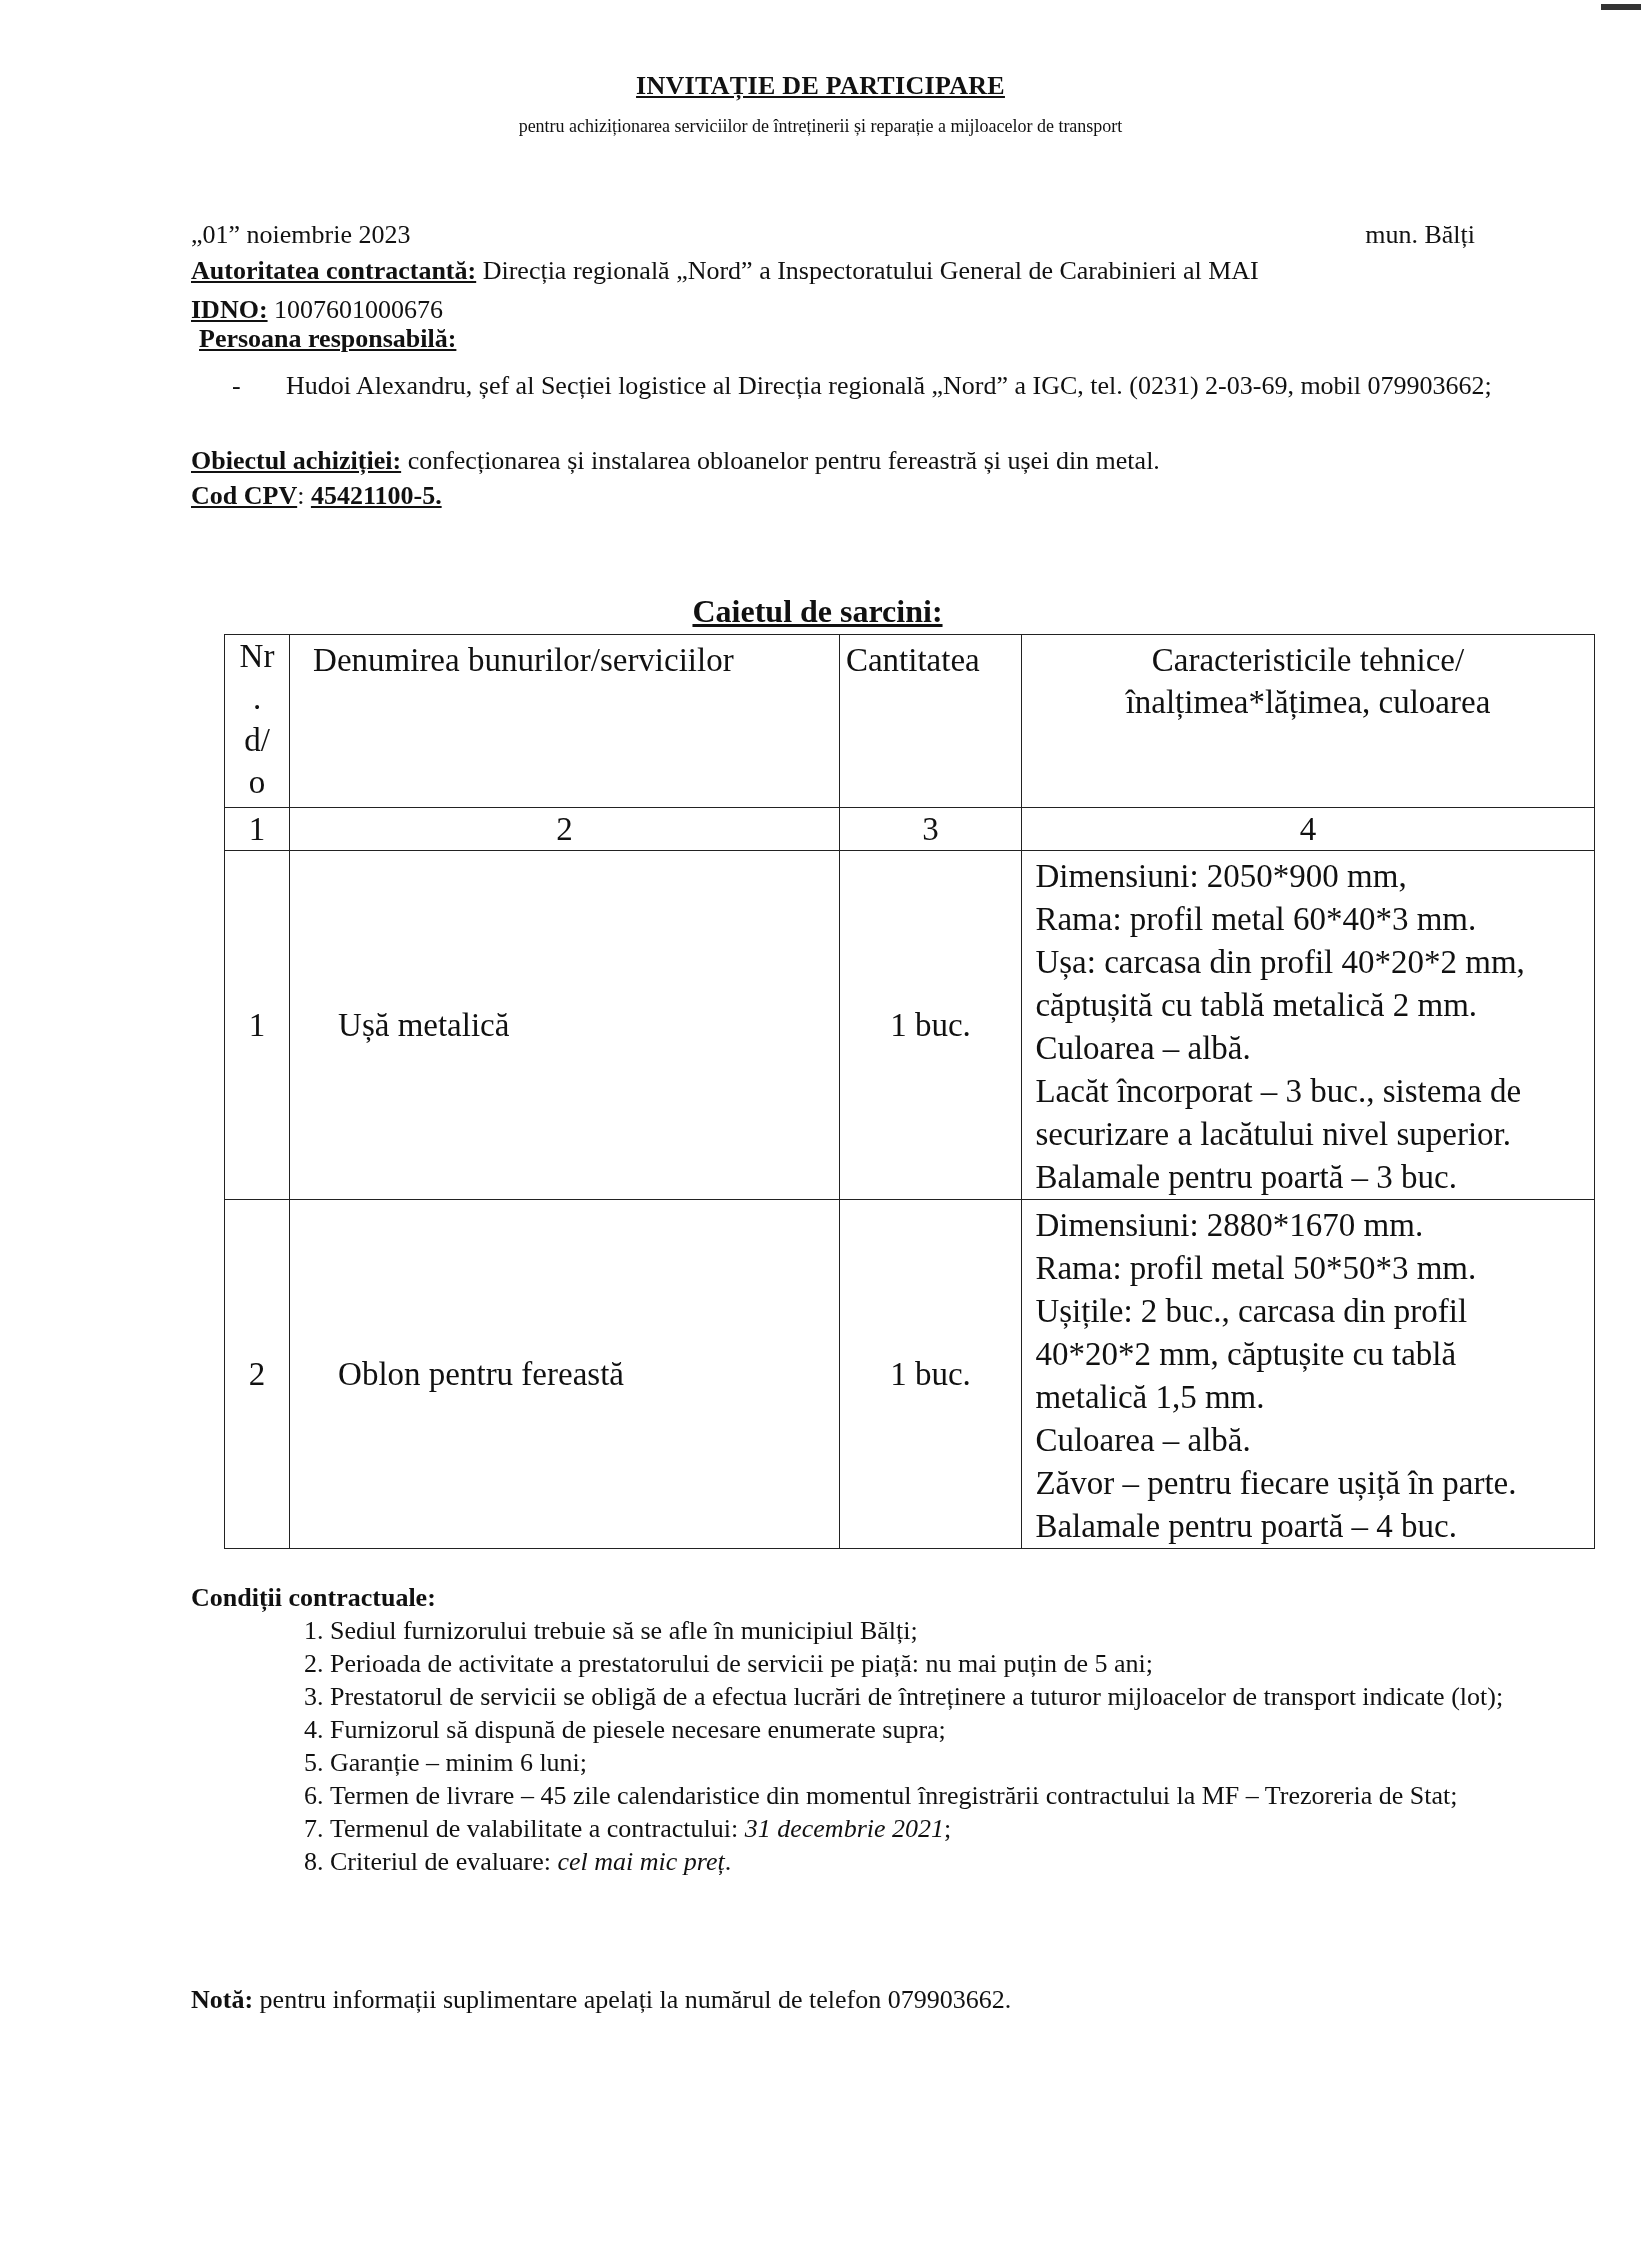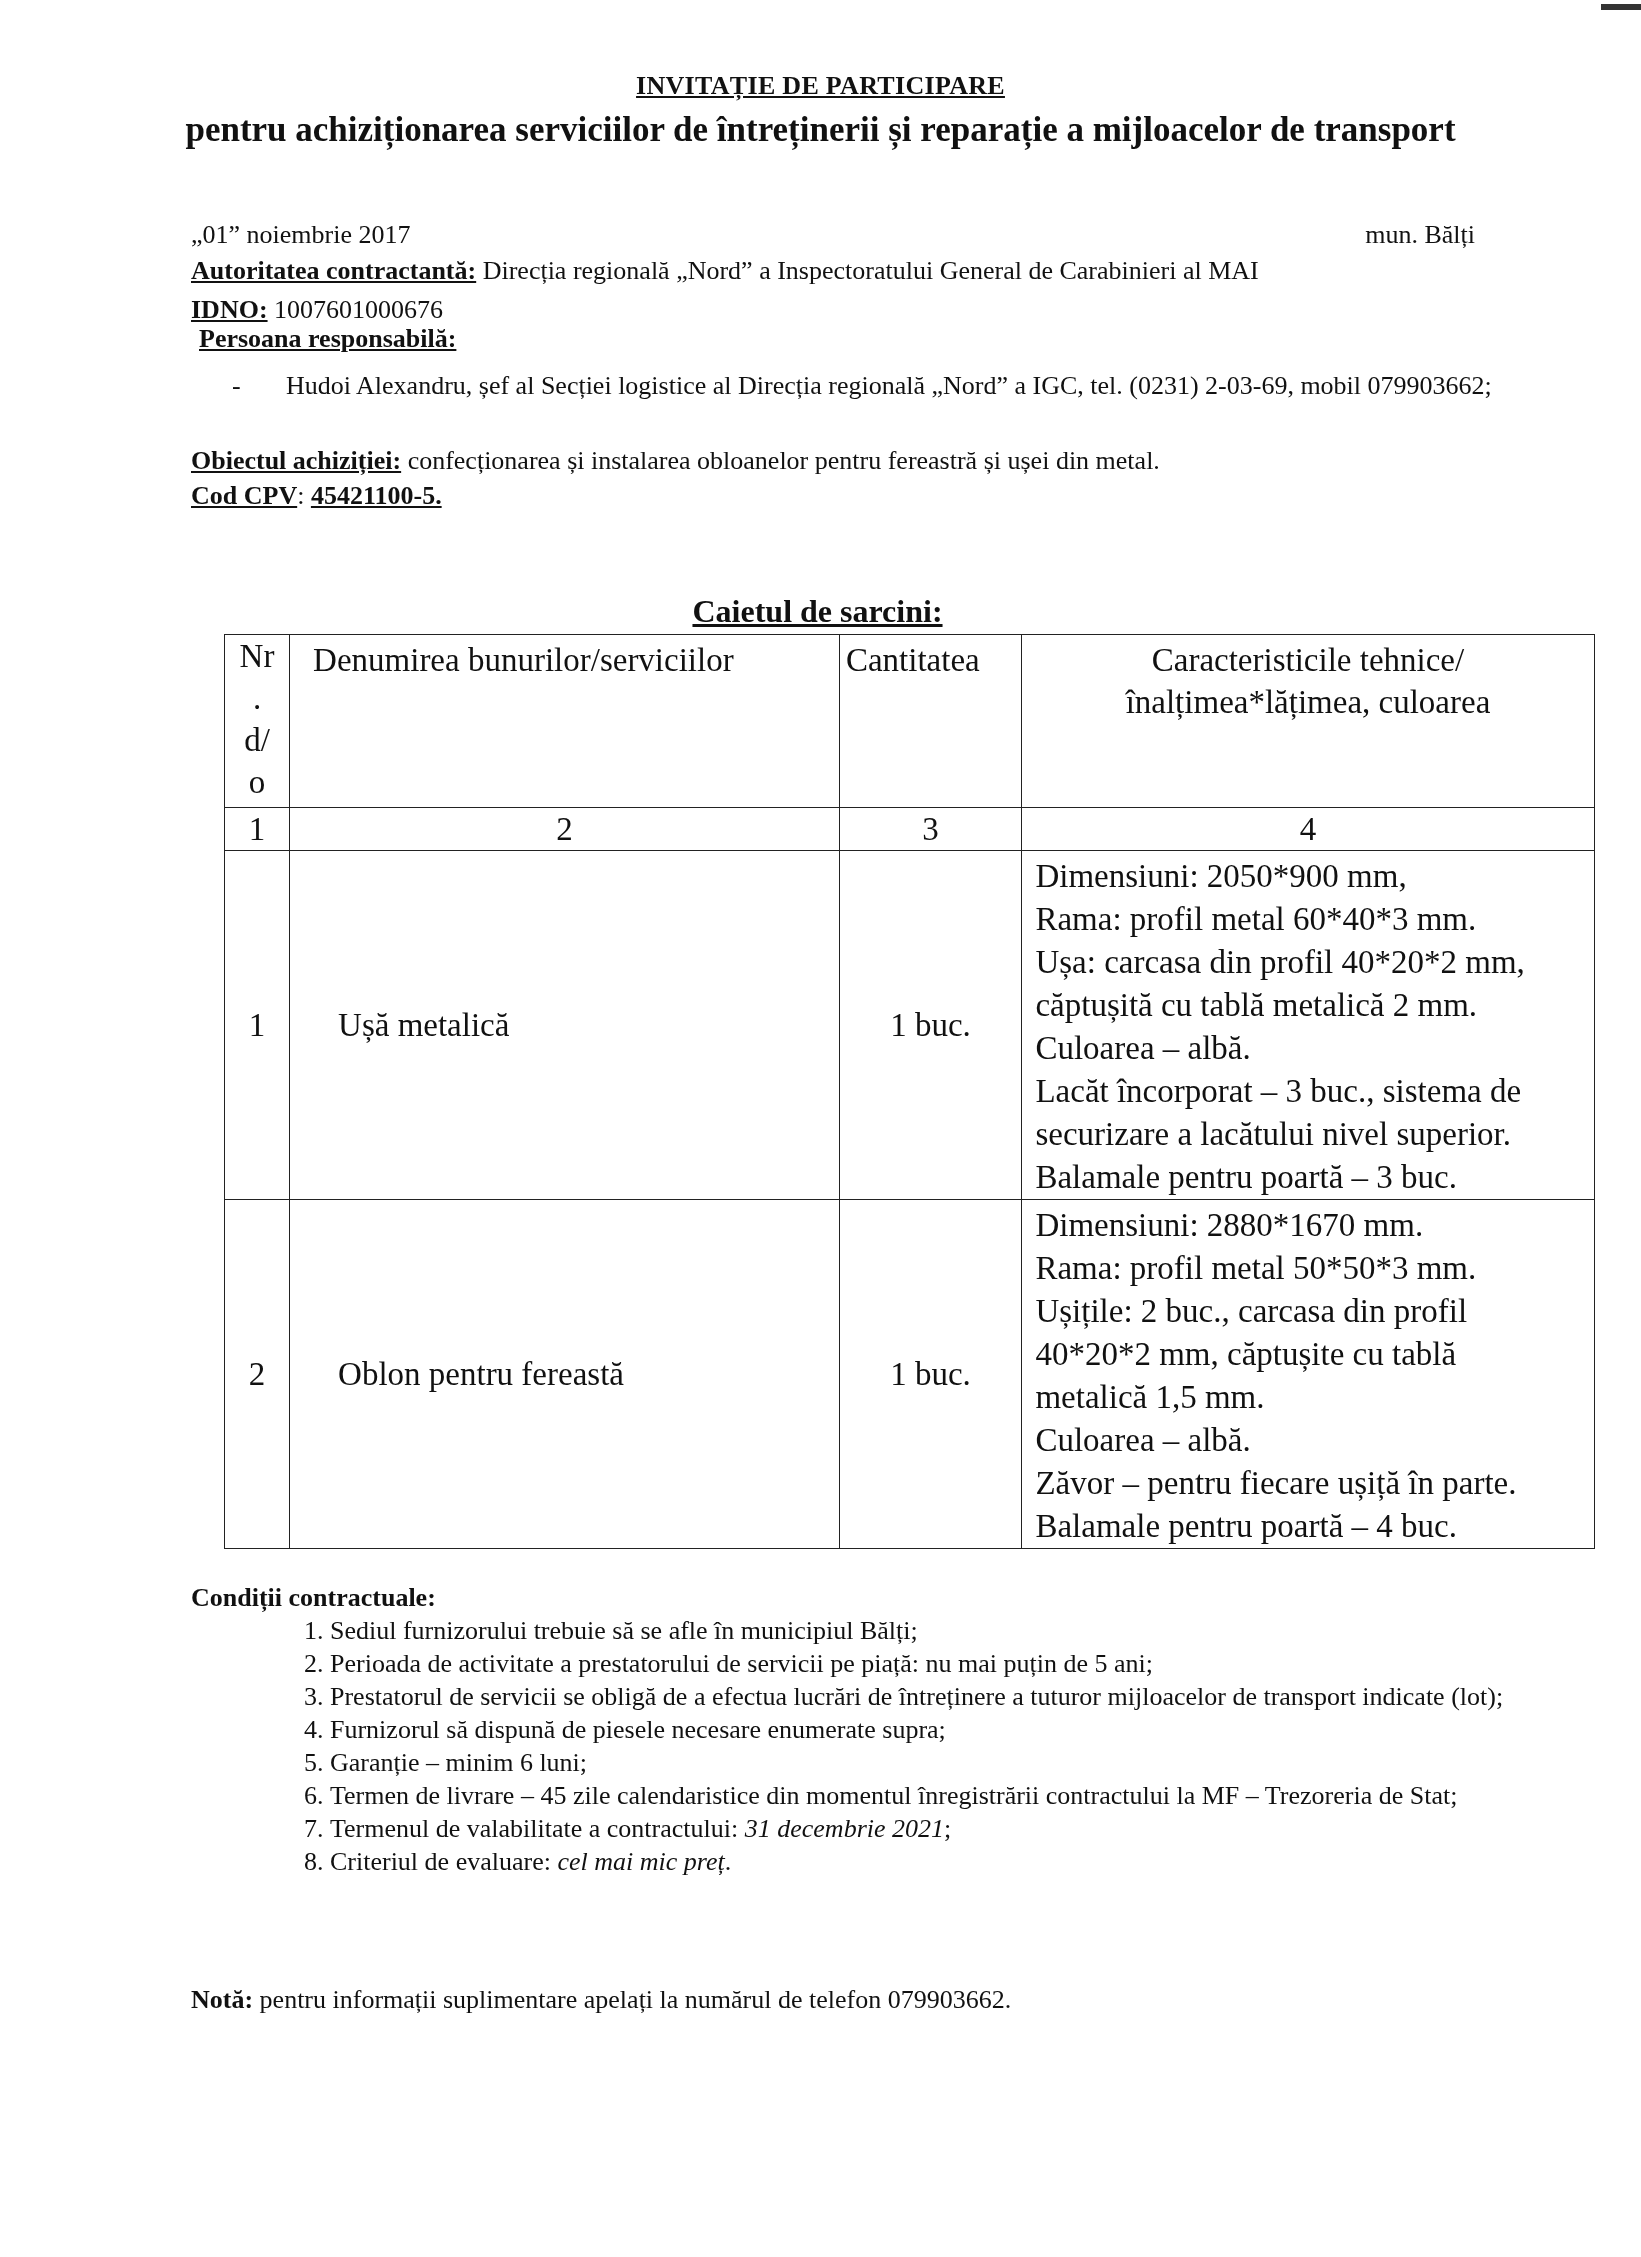--- a/index.html
+++ b/index.html
@@ -6,22 +6,22 @@
     body {
       width: 1641px; height: 2257px; background: #ffffff; position: relative; overflow: hidden;
       font-family: "Liberation Serif", "DejaVu Serif", serif; color: #111;
     }
     .scan-mark { position: absolute; top: 3.9px; left: 1601px; width: 41px; height: 5.8px; background: #333; }
     .title {
       position: absolute; top: 71px; left: 0; width: 1641px; text-align: center;
       font-size: 26px; font-weight: bold; text-decoration: underline; letter-spacing: 0.3px;
     }
     .subtitle {
-      position: absolute; top: 110px; left: 0; width: 1641px; text-align: center;
-      font-size: 35px; font-weight: bold;
+      position: absolute; top: 116px; left: 0; width: 1641px; text-align: center;
+      font-size: 18px; font-weight: normal;
     }
     .line { position: absolute; left: 191px; font-size: 26px; white-space: nowrap; line-height: 33px; }
     .lbl { font-weight: bold; text-decoration: underline; }
     .date-row { top: 218px; width: 1284px; display: flex; justify-content: space-between; }
     .row-auth { top: 254px; }
     .row-idno { top: 293px; }
     .row-pers { top: 322px; margin-left: 8px; }
     .row-bullet { top: 369px; left: 232px; white-space: normal; width: 1313px; }
     .row-bullet .dash { position: absolute; left: 0; top: 0; }
     .row-bullet .txt { display: block; margin-left: 54px; }
@@ -64,21 +64,21 @@
   </style>
 </head>
 <body>
 
 <div class="scan-mark"></div>
 
 <div class="title">INVITAȚIE DE PARTICIPARE</div>
 <div class="subtitle">pentru achiziționarea serviciilor de întreținerii și reparație a mijloacelor de transport</div>
 
 <div class="line date-row">
-  <span>„01” noiembrie 2017</span>
+  <span>„01” noiembrie 2023</span>
   <span>mun. Bălți</span>
 </div>
 
 <div class="line row-auth">
   <span class="lbl">Autoritatea contractantă:</span><span> Direcția regională „Nord” a Inspectoratului General de Carabinieri al MAI</span>
 </div>
 
 <div class="line row-idno">
   <span class="lbl">IDNO:</span><span> 1007601000676</span>
 </div>

